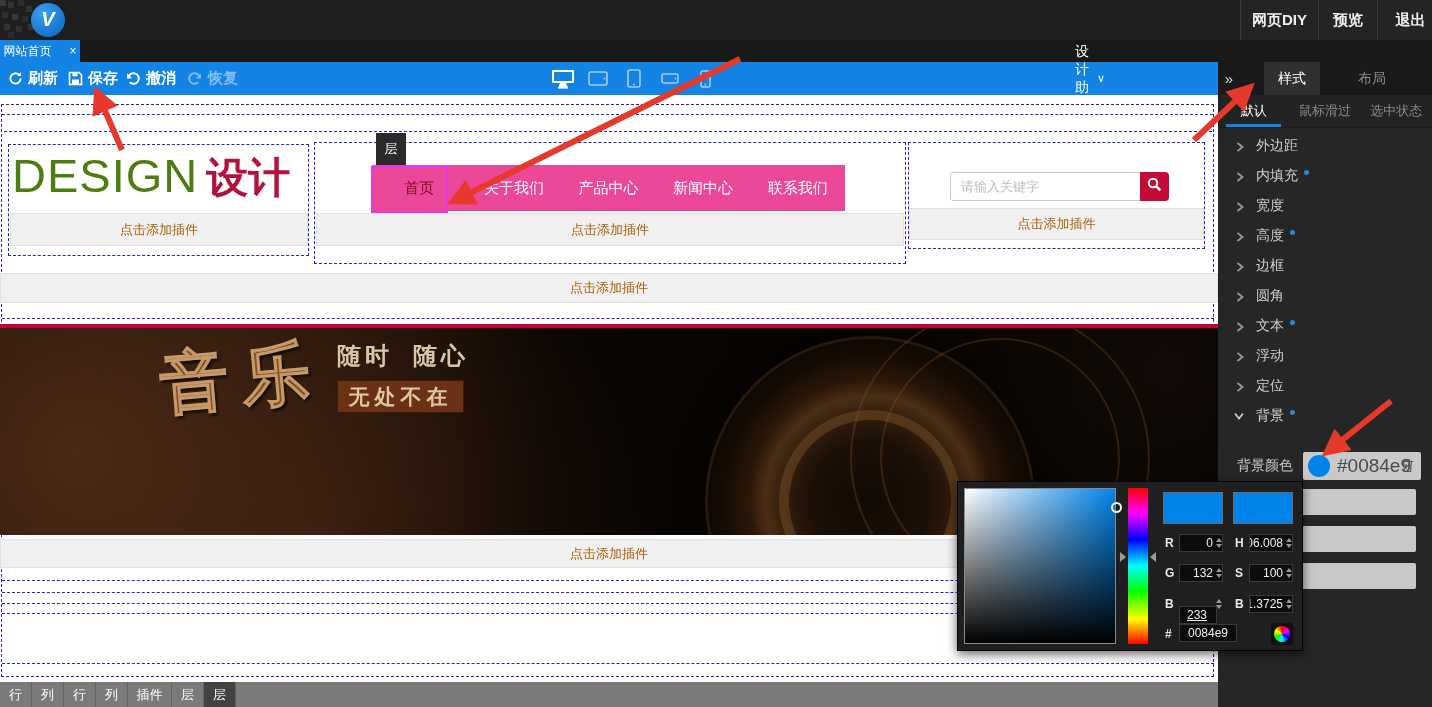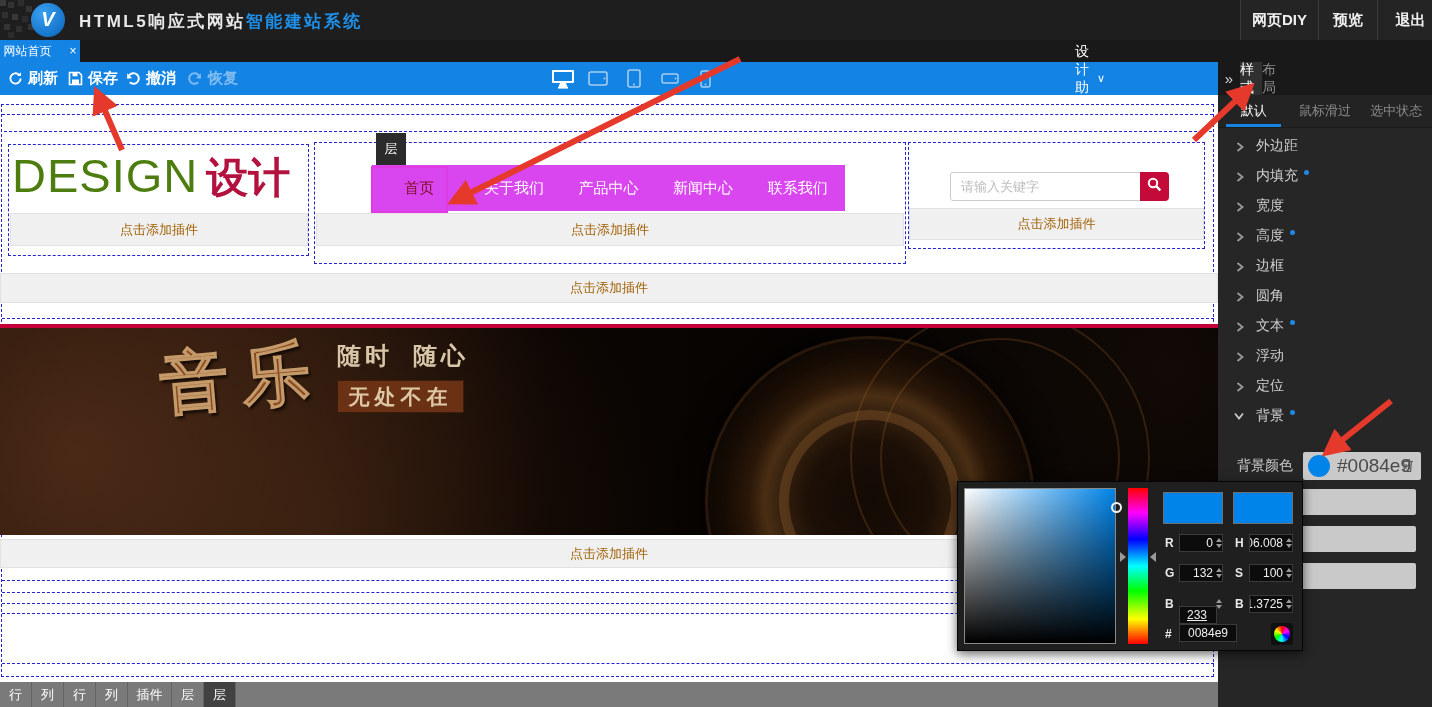--- a/index.html
+++ b/index.html
@@ -40,21 +40,21 @@
 
   
   #canvas { left:0; top:95px; width:1218px; height:587px; background:#fff; }
   .dashed-rect { border:1px dashed #2222cf; }
   .dashed-line { border-top:1px dashed #2222cf; height:0; }
   .plugin-bar { background:#f0f0f0; border:1px solid #e2e2e2; color:#a16207; font-size:13px;
     display:flex; align-items:center; justify-content:center; cursor:pointer; }
   #logo-text { left:12px; top:148px; white-space:nowrap; display:flex; align-items:baseline; cursor:default; }
   #logo-en { font-size:47px; color:#4d7c0f; letter-spacing:1px; }
   #logo-cn { font-size:42px; font-weight:bold; color:#b2123d; margin-left:8px; }
-  #main-nav { left:372px; top:165px; width:473px; height:46px; background:#d946ef; display:flex; }
+  #main-nav { left:372px; top:165px; width:473px; height:46px; background:#ec4899; display:flex; }
   .nav-item { flex:1; display:flex; align-items:center; justify-content:center; color:#fff; font-size:15px; cursor:pointer; }
   .nav-item.active { color:#7d1022; }
   #nav-sel-box { left:371px; top:166px; width:77px; height:47px; border:2px solid #e23ae2; background:transparent; pointer-events:none; z-index:21; }
   #layer-tooltip { left:376px; top:133px; width:30px; height:32px; background:#2b2b2b; color:#fff; font-size:13px;
     display:flex; align-items:center; justify-content:center; z-index:22; }
   #search-input { left:950px; top:172px; width:191px; height:29px; border:1px solid #ccc; border-radius:3px 0 0 3px;
     padding:0 10px; font-size:13px; color:#333; outline:none; font-family:inherit; }
   #search-input::placeholder { color:#bdbdbd; }
   #search-btn { left:1140px; top:172px; width:29px; height:29px; background:#c40a38; border-radius:0 4px 4px 0;
     display:flex; align-items:center; justify-content:center; cursor:pointer; }
@@ -83,21 +83,21 @@
   #bottombar { left:0; top:682px; width:1218px; height:25px; background:#7a7a7a; display:flex; }
   .crumb { height:25px; display:flex; align-items:center; justify-content:center; color:#fff; font-size:13px;
     border-right:1px solid #646464; cursor:pointer; }
   .crumb.w1 { width:32px; } .crumb.w2 { width:44px; }
   .crumb.active { background:#424242; }
 
   
   #sidebar { left:1218px; top:62px; width:214px; height:645px; background:#262626; }
   #side-header { left:0; top:0; width:214px; height:33px; background:#191919; display:flex; align-items:stretch; }
   #collapse { width:22px; color:#d8d8d8; font-size:15px; display:flex; align-items:center; justify-content:center; cursor:pointer; }
-  .side-tab { width:22px; display:flex; align-items:center; justify-content:center; font-size:14px; color:#8a8a8a; cursor:pointer; }
+  .side-tab { width:56px; display:flex; align-items:center; justify-content:center; font-size:14px; color:#8a8a8a; cursor:pointer;margin-left:24px; }
   .side-tab.active { background:#303030; color:#fff; }
   #state-row { left:0; top:33px; width:214px; height:33px; background:#232323; display:flex; border-bottom:1px solid #1b1b1b; }
   .state-tab { flex:1; display:flex; align-items:center; justify-content:center; font-size:13px; color:#8a8a8a; position:relative; cursor:pointer; }
   .state-tab.active { color:#fff; }
   .state-tab.active::after { content:""; position:absolute; left:8px; right:8px; bottom:0; height:3px; background:#1484e4; }
   #sections { left:0; top:69px; width:214px; }
   .section-row { height:30px; display:flex; align-items:center; padding-left:18px; color:#cfcfcf; font-size:14px; cursor:pointer; }
   .section-row .chev { width:8px; height:8px; margin-right:12px; display:inline-block; }
   .chev svg { display:block; }
   .dot { width:5px; height:5px; border-radius:50%; background:#1e88e5; margin-left:6px; margin-top:-8px; }
@@ -136,23 +136,20 @@
   #arrows { left:0; top:0; width:1432px; height:707px; z-index:100; pointer-events:none; }
 </style>
 </head>
 <body>
 
 <div id="stage">
 
   <div class="abs" id="titlebar">
     <div class="abs" id="pixel-decor"></div>
     <div class="abs" id="app-logo">V</div>
-    <div class="abs" id="app-title">
-      <span>HTML5响应式网站</span><span class="accent">智能建站系统</span>
-    </div>
     <div class="abs" id="top-menu">
       <div class="top-menu-btn">网页DIY</div>
       <div class="top-menu-btn">预览</div>
       <div class="top-menu-btn">退出</div>
     </div>
   </div>
 
   <div class="abs" id="tabbar">
     <div class="abs" id="page-tab">
       <span>网站首页</span>

